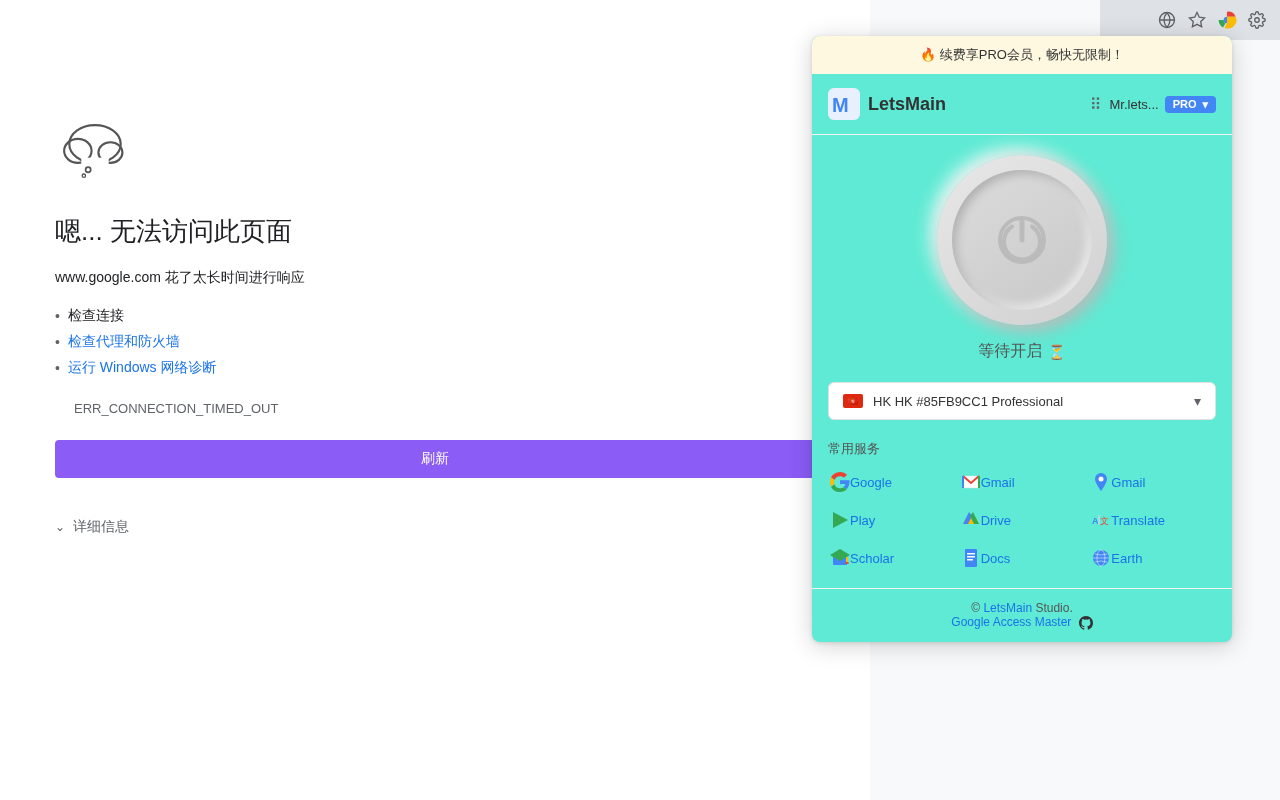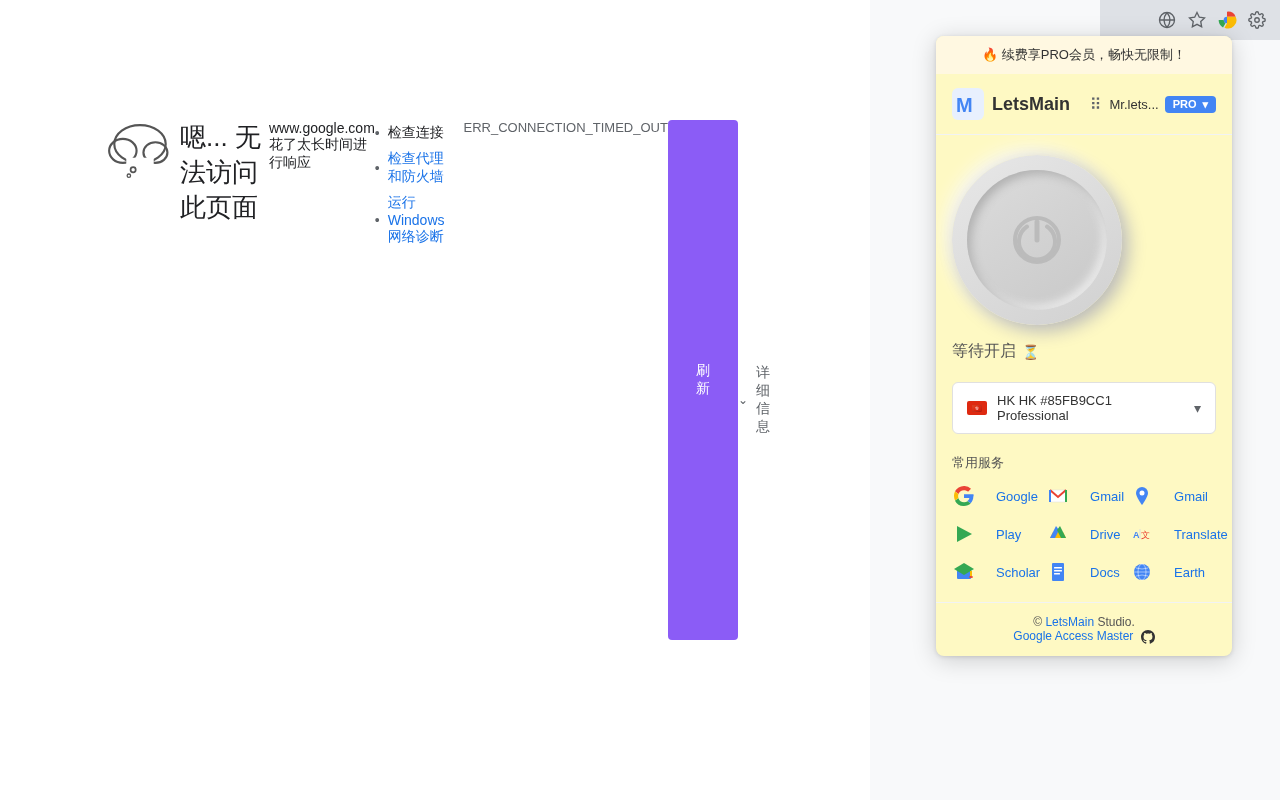--- a/index.html
+++ b/index.html
@@ -42,22 +42,22 @@
 
     
     .error-page {
       position: absolute;
       top: 0;
       left: 0;
       width: 870px;
       height: 800px;
       background: #ffffff;
       display: flex;
-      flex-direction: row;
-      padding: 120px 100px;
+      flex-direction: column;
+      padding: 120px 55px;
     }
 
     .error-cloud {
       width: 80px;
       height: 60px;
       margin-bottom: 30px;
     }
 
     .error-title {
       font-size: 26px;
@@ -137,22 +137,22 @@
 
     .details-chevron {
       font-size: 12px;
     }
 
     
     .ext-popup {
       position: absolute;
       top: 36px;
       right: 48px;
-      width: 296px;
-      background: #fef9c3;
+      width: 420px;
+      background: #5eead4;
       border-radius: 8px;
       box-shadow: 0 4px 24px rgba(0,0,0,0.18), 0 1px 4px rgba(0,0,0,0.12);
       overflow: hidden;
       z-index: 200;
     }
 
     .ext-promo-bar {
       background: #fff8e1;
       padding: 10px 16px;
       text-align: center;
@@ -211,21 +211,21 @@
       border-radius: 4px;
       display: flex;
       align-items: center;
       gap: 6px;
     }
 
     .ext-power-section {
       padding: 20px 16px;
       display: flex;
       flex-direction: column;
-      align-items: flex-start;
+      align-items: center;
     }
 
     .power-button-container {
       width: 170px;
       height: 170px;
       border-radius: 50%;
       background: linear-gradient(145deg, #e8e8e8, #d0d0d0);
       box-shadow: 6px 6px 18px #b8b8b8, -6px -6px 18px #f8f8f8;
       display: flex;
       align-items: center;
@@ -308,21 +308,21 @@
     .ext-services-grid {
       padding: 0 16px 16px;
       display: grid;
       grid-template-columns: repeat(3, 1fr);
       gap: 10px 4px;
     }
 
     .service-item {
       display: flex;
       align-items: center;
-      gap: 22px;
+      gap: 0;
       cursor: pointer;
       padding: 4px 2px;
       border-radius: 4px;
       text-decoration: none;
     }
 
     .service-icon {
       width: 20px;
       height: 20px;
       flex-shrink: 0;

